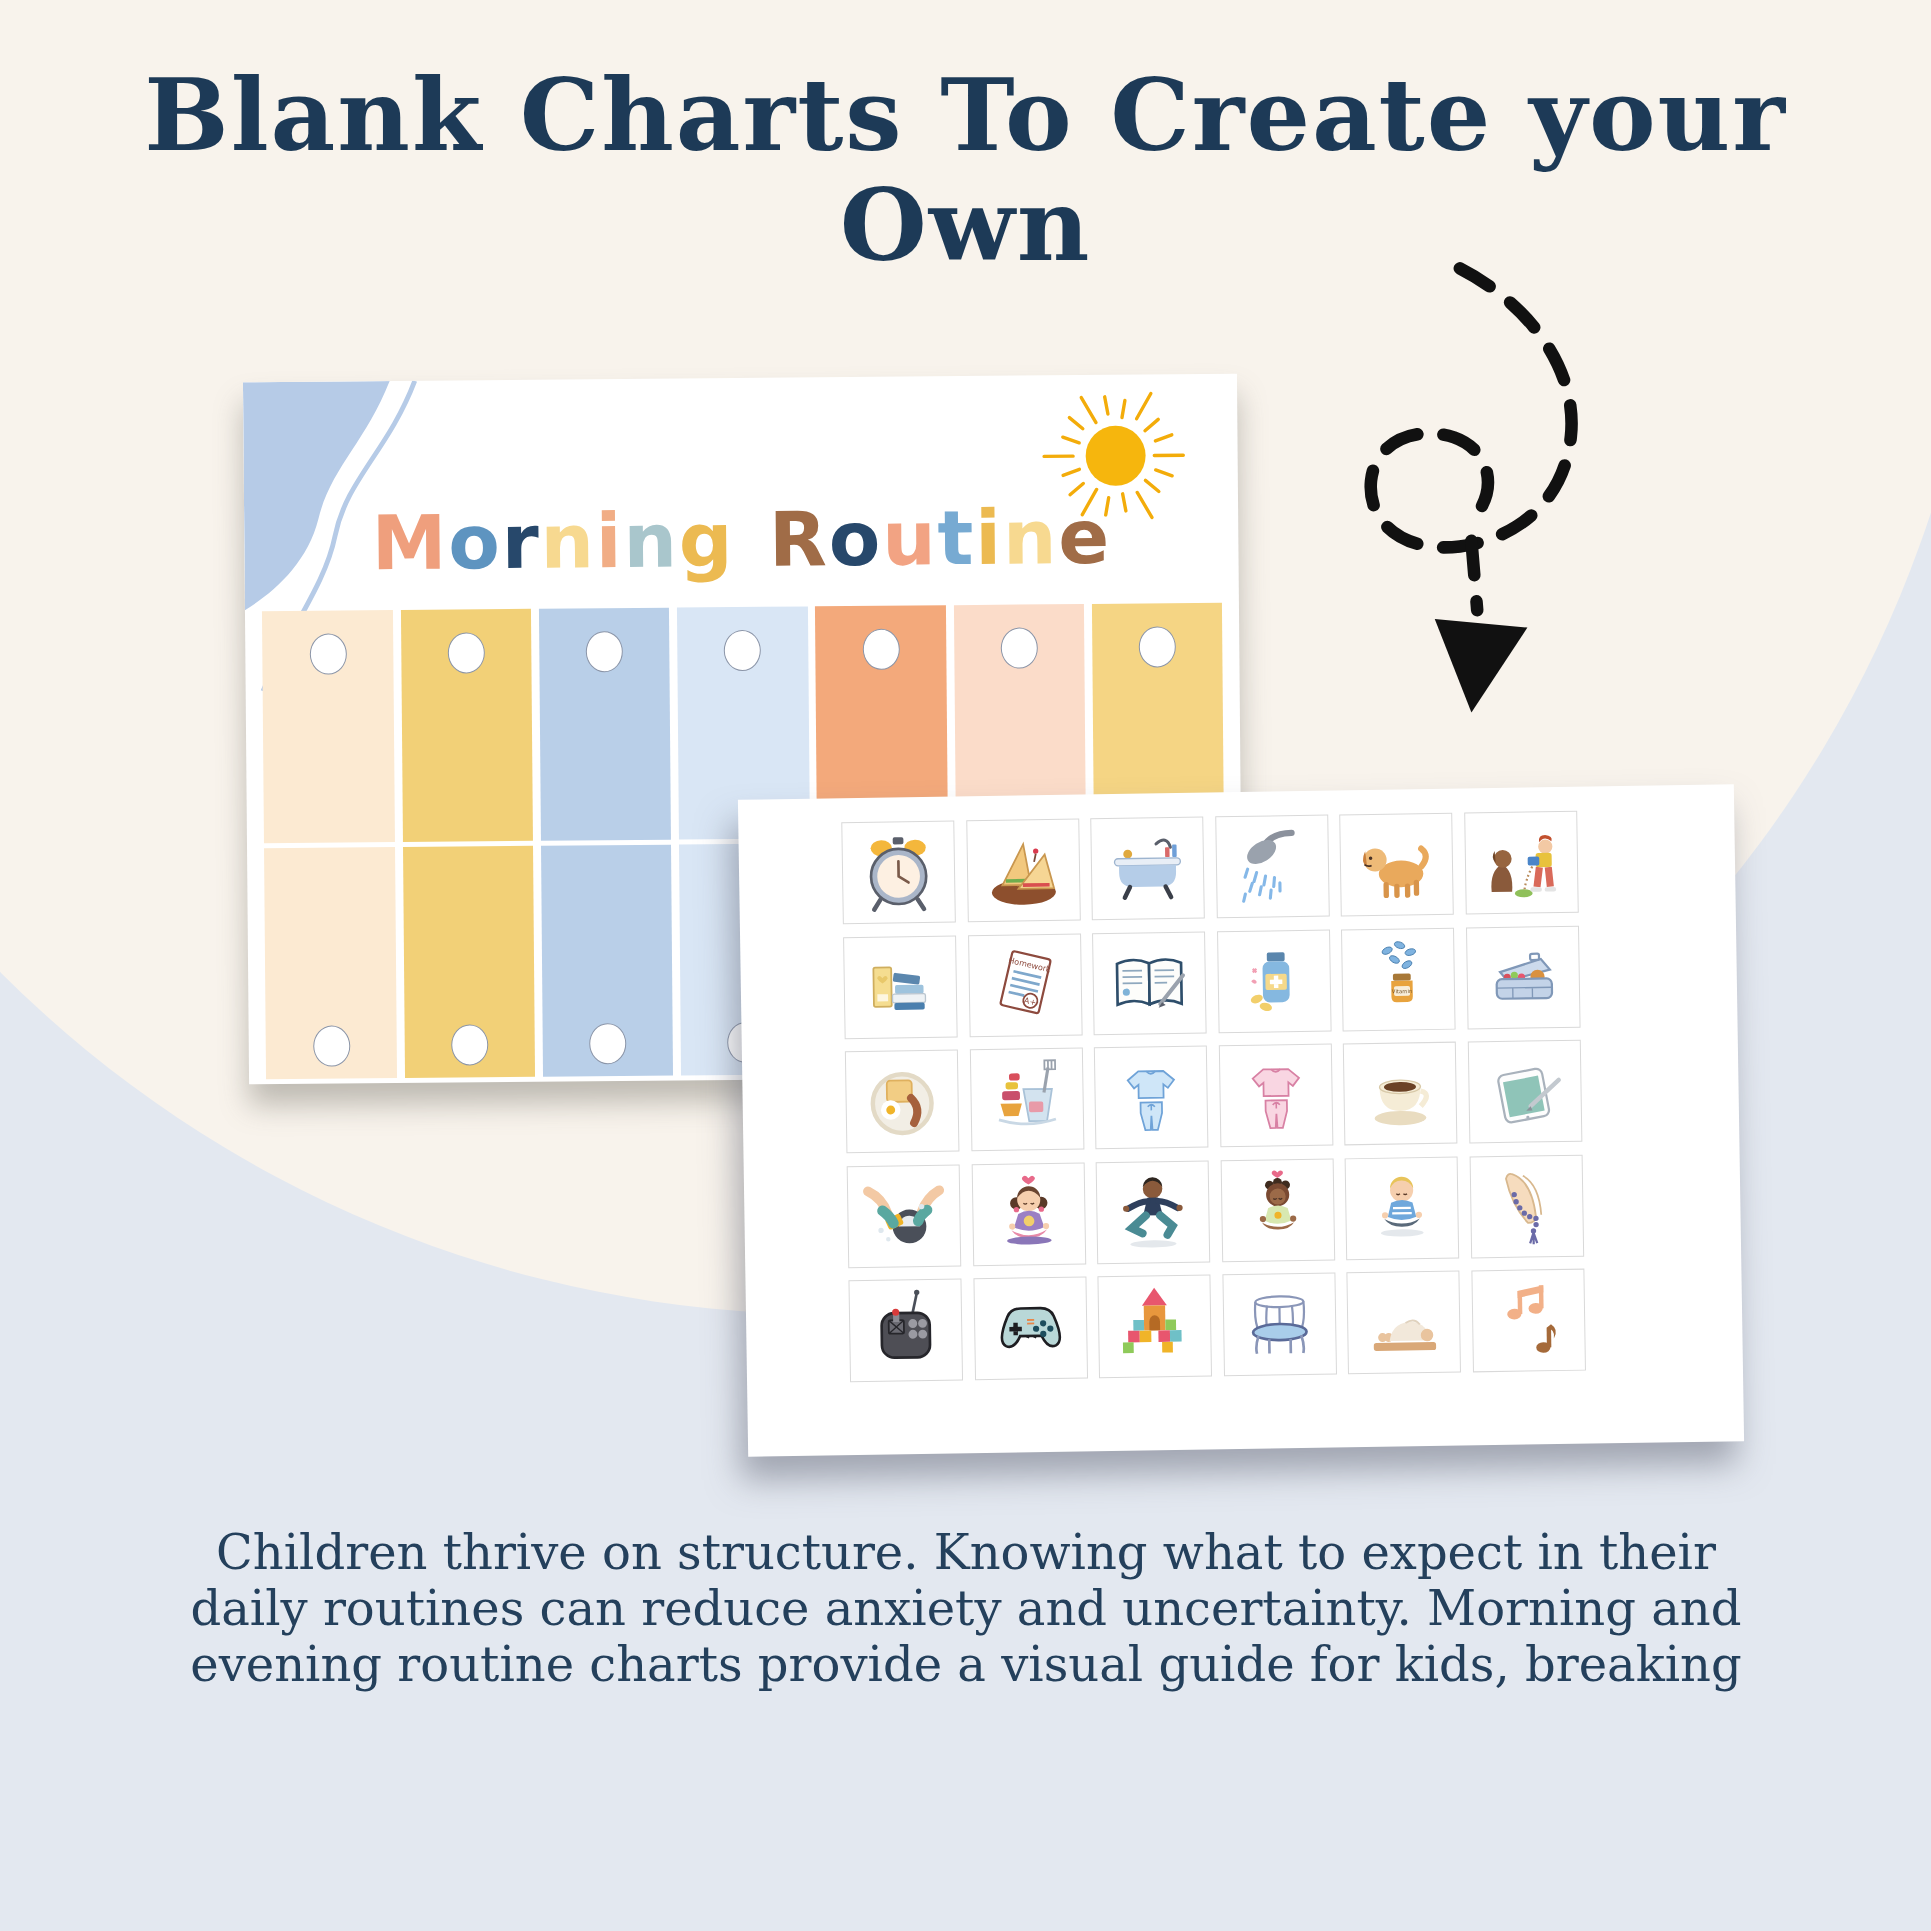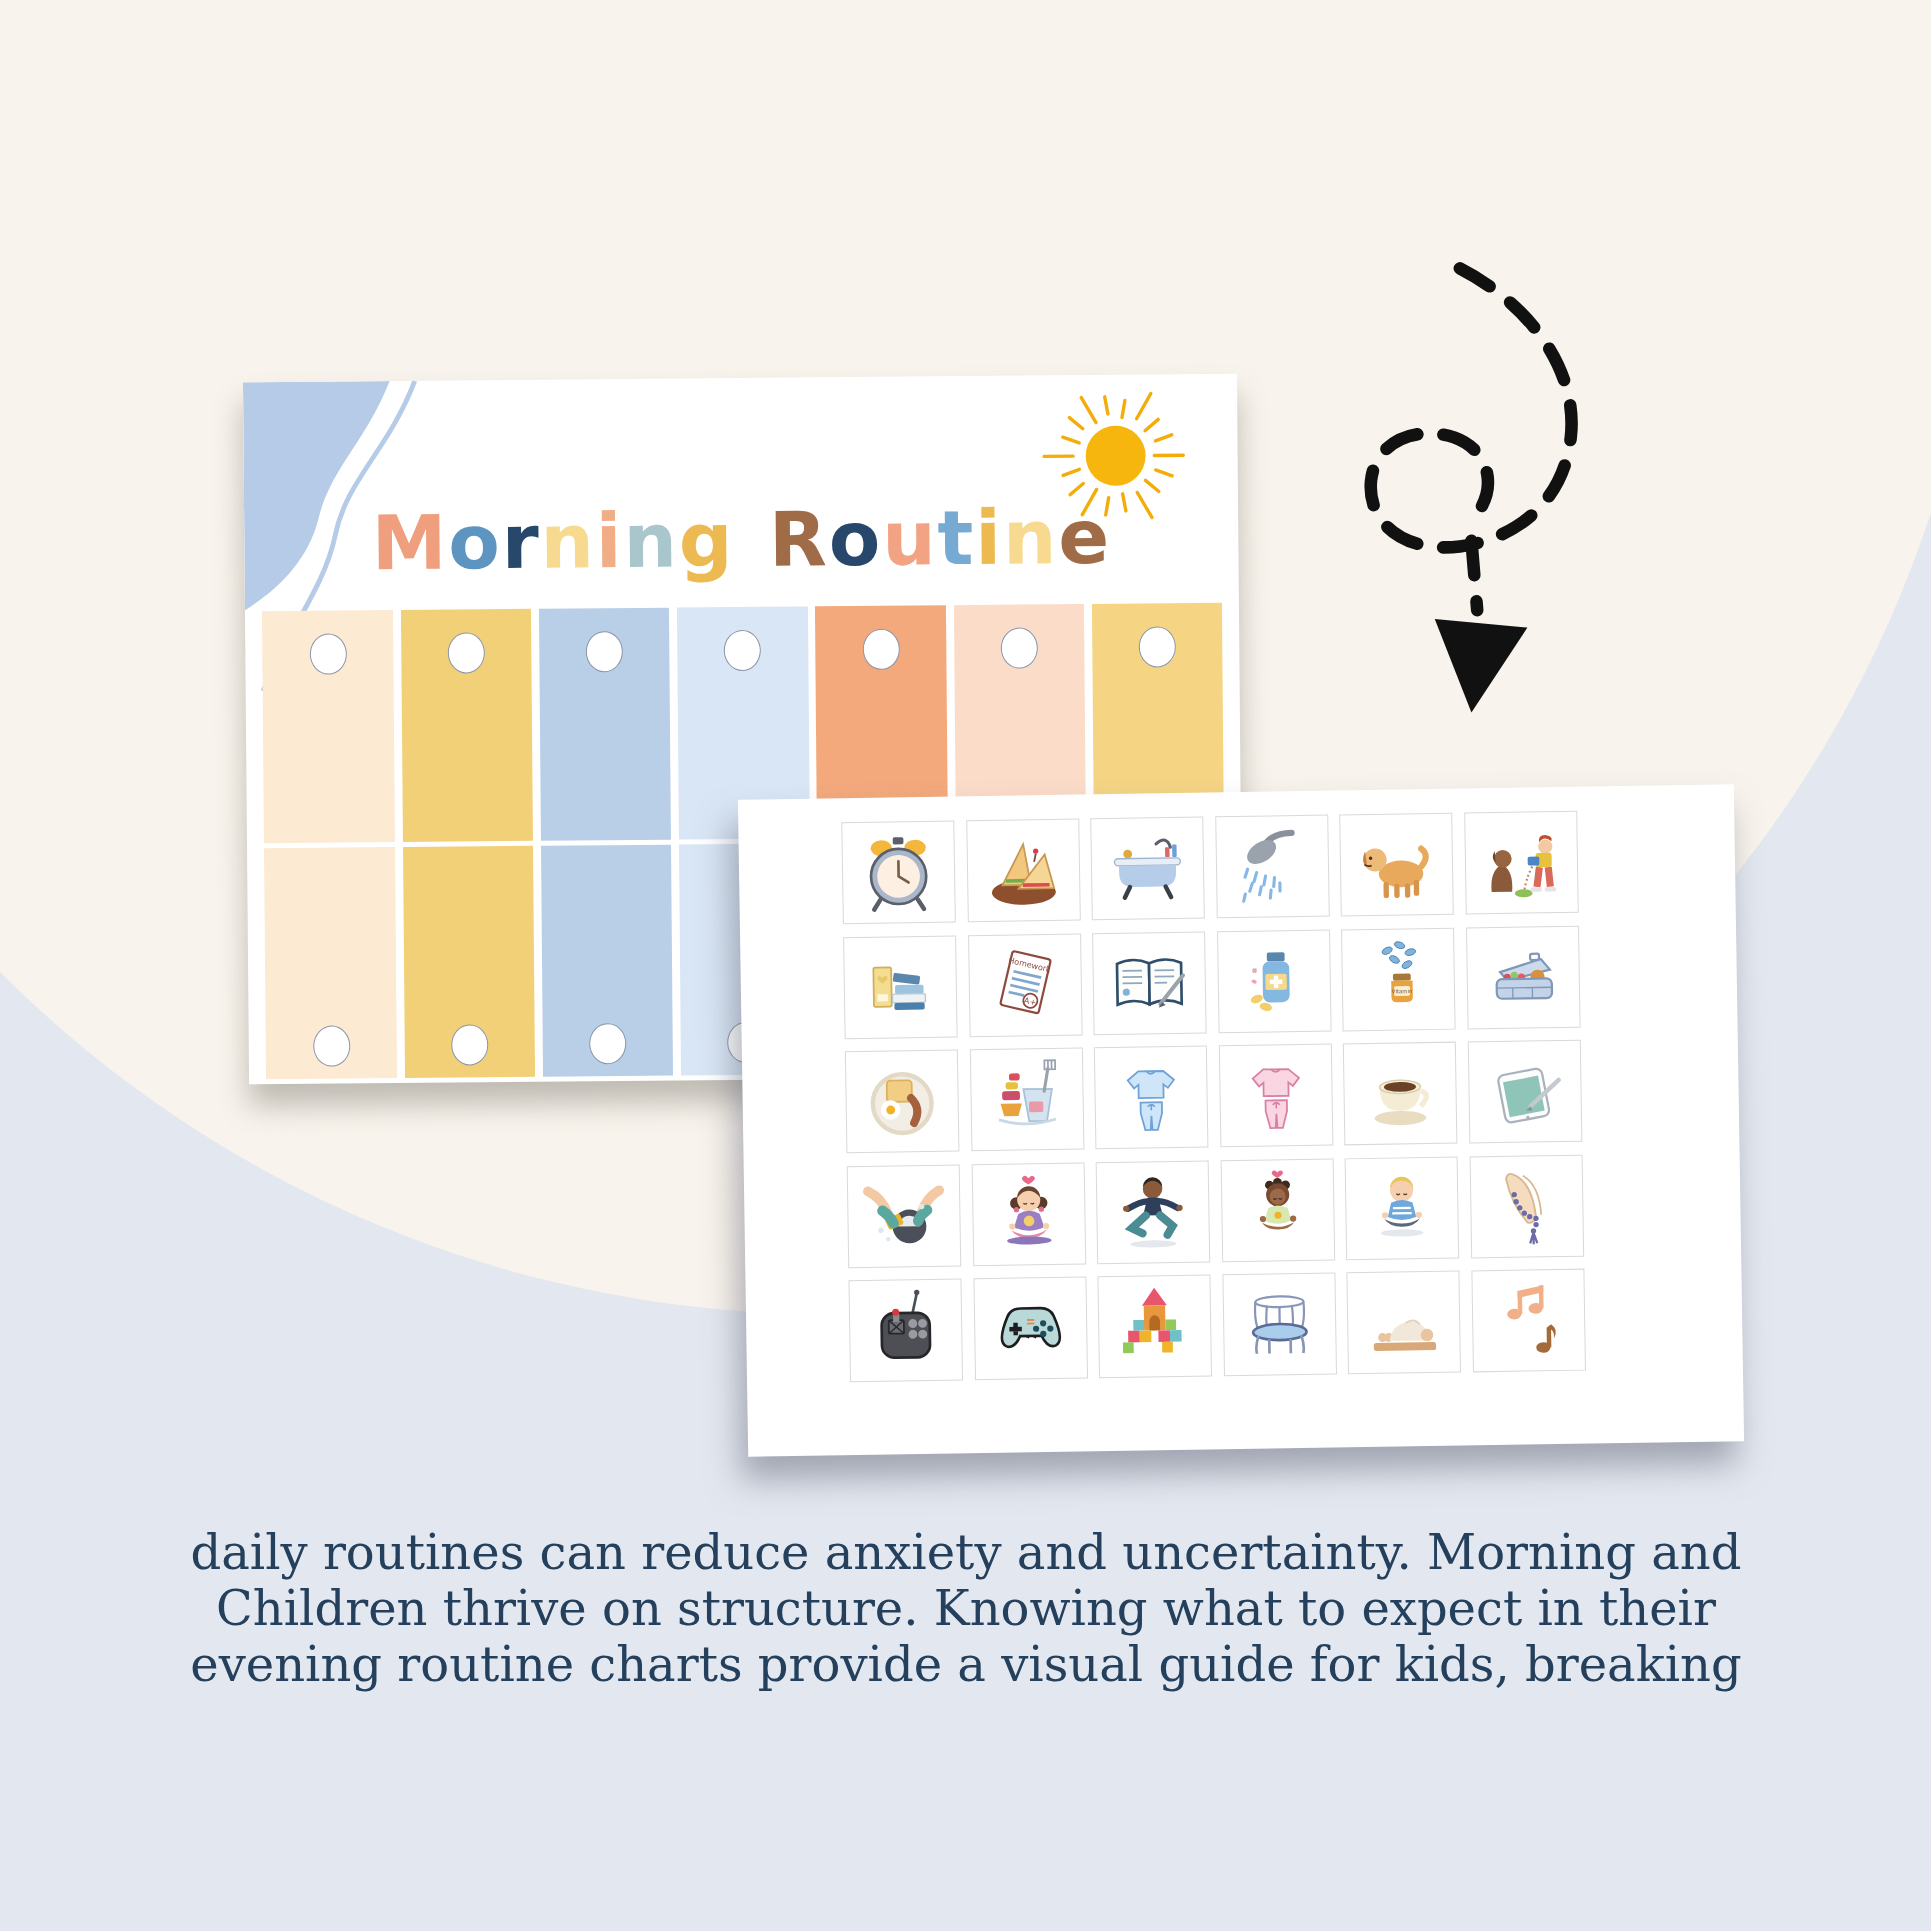--- a/index.html
+++ b/index.html
@@ -44,20 +44,24 @@
   
   .paragraph{position:absolute;left:97px;top:1524px;width:1738px;text-align:center;
              font-size:48px;line-height:56px;font-weight:400;}
 </style>
 </head>
 <body>
 
 <div class="stage" style="background: rgb(227, 232, 240);">
   <div class="cream-blob" style="background: rgb(248, 243, 236);"></div>
 
+  <div class="heading" style="color: rgb(29, 58, 87);">
+    <div>Blank Charts To Create your</div>
+    <div>Own</div>
+  </div>
 
   <svg class="arrow-svg" width="1931" height="1931" viewBox="0 0 2000 2000">
     <path id="arrow-curve" d="M1512,278 C1590,318 1634,388 1627,452 C1620,520 1570,558 1512,566
              C1452,573 1416,540 1420,498 C1424,458 1466,440 1506,453 C1543,466 1552,506 1527,536" fill="none" stroke-width="13" stroke-linecap="round" stroke-dasharray="36 27" stroke="#111111"></path>
     <path id="arrow-tail" d="M1524,560 L1530,632" fill="none" stroke-width="13" stroke-linecap="round" stroke-dasharray="36 27" stroke="#111111"></path>
     <polygon id="arrow-head" points="1486,641 1582,650 1524,738" fill="#111111"></polygon>
   </svg>
 
   <div class="routine-card">
     <svg class="corner-svg" width="222" height="333" viewBox="0 0 230 345">
@@ -522,18 +526,18 @@
               <ellipse cx="66" cy="80" rx="8" ry="6"></ellipse>
               <rect x="70" y="58" width="5" height="22"></rect>
               <path d="M70 58 q10 2 8 12 q6 -10 -3 -16 z"></path>
             </g>
           </svg>
         </div>
       </div>
   </div>
 
   <div class="paragraph" style="color: rgb(36, 64, 92);">
+      <div>Children thrive on structure. Knowing what to expect in their</div>
       <div>daily routines can reduce anxiety and uncertainty. Morning and</div>
-      <div>Children thrive on structure. Knowing what to expect in their</div>
       <div>evening routine charts provide a visual guide for kids, breaking</div>
     </div>
 </div>
 
 
 </body></html>

